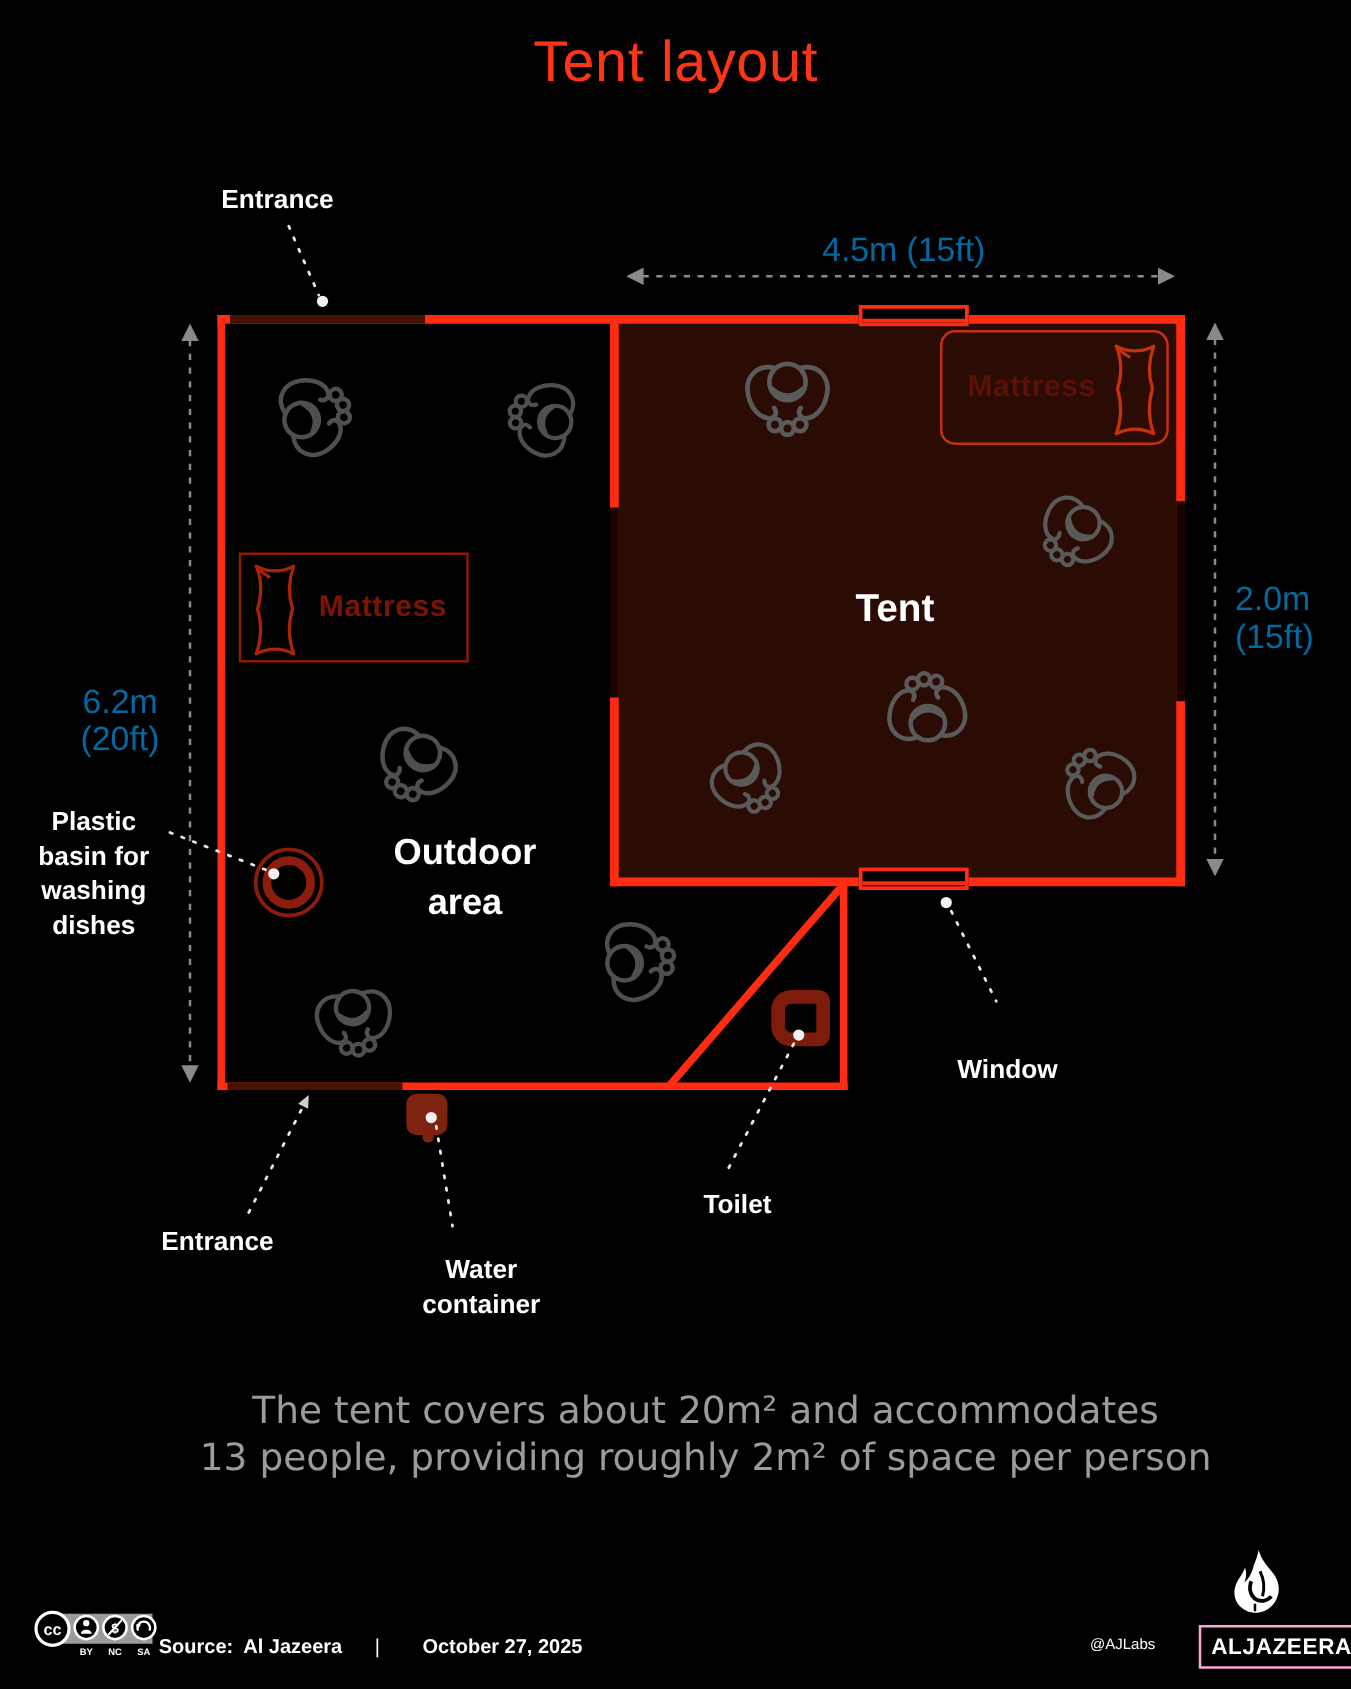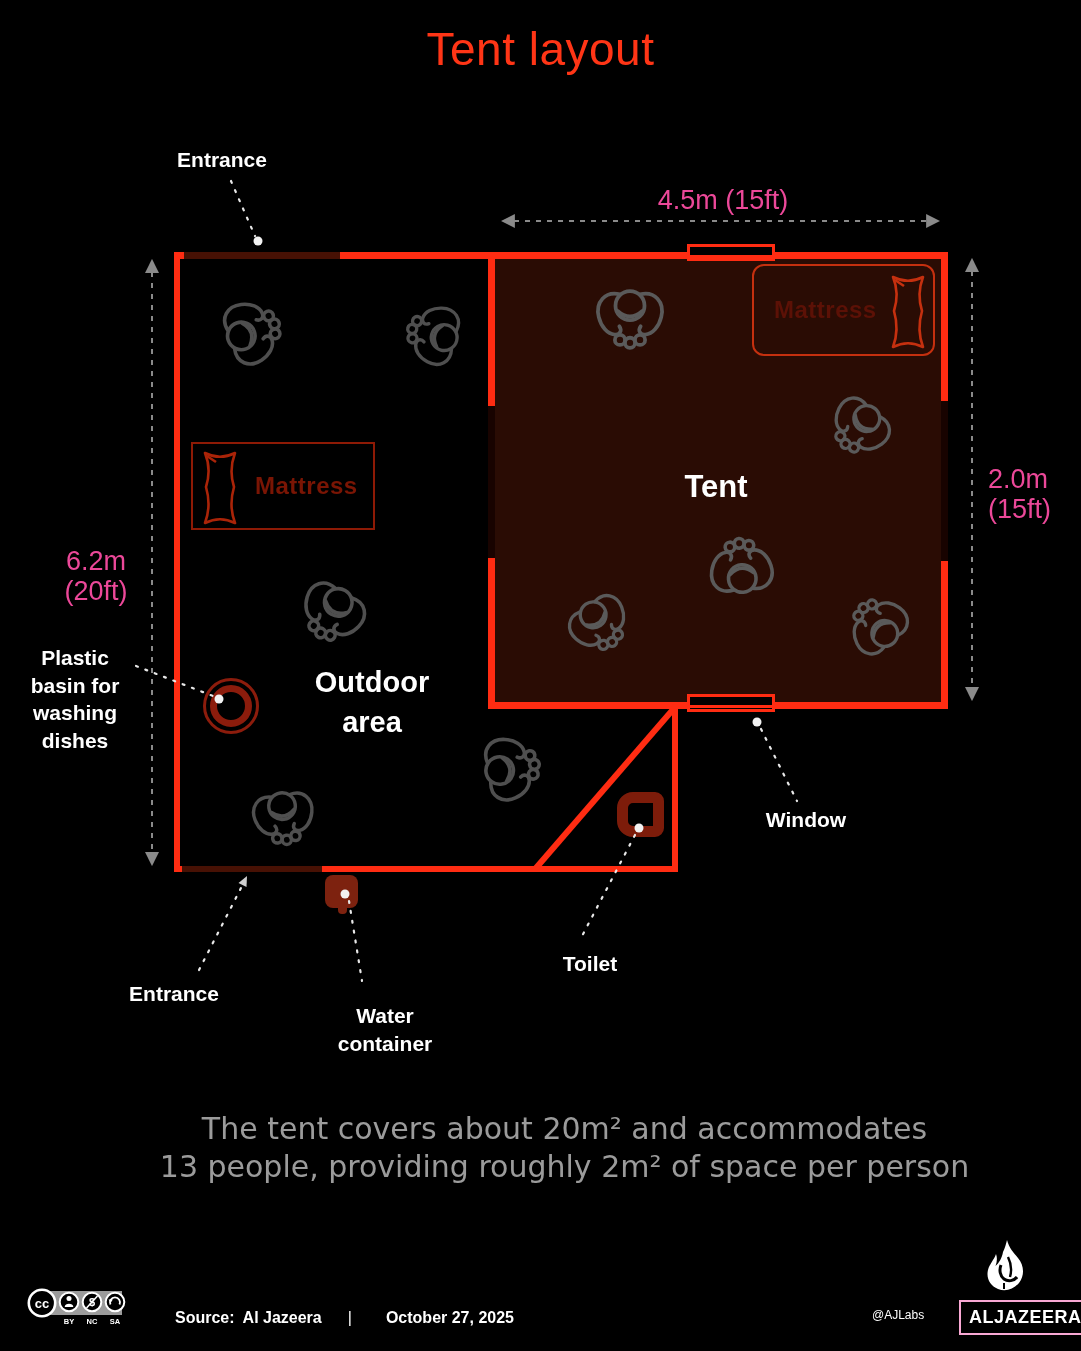--- a/index.html
+++ b/index.html
@@ -32,21 +32,21 @@
   .basin-outer{width:56px;height:56px;border:3px solid #8c1c0c;border-radius:50%;box-sizing:border-box;}
   .basin-inner{width:42px;height:42px;border:7px solid #8c1c0c;border-radius:50%;box-sizing:border-box;}
   
   .toilet{width:47px;height:45px;border:11px solid #7d1c0a;border-radius:16px 9px 9px 16px;box-sizing:border-box;}
   
   .water{width:33px;height:33px;background:#7d220f;border-radius:8px;}
   .water-tab{width:9px;height:9px;background:#7d220f;border-radius:0 0 4px 4px;}
   
   .lbl{font-weight:bold;font-size:21px;color:#fff;text-align:center;line-height:27.5px;}
   .room-lbl{font-weight:bold;color:#fff;text-align:center;}
-  .dim{color:#ec4899;font-size:27px;text-align:center;line-height:30px;font-weight:400;}
+  .dim{color:#0369a1;font-size:27px;text-align:center;line-height:30px;font-weight:400;}
   .caption{left:0;width:100%;text-align:center;color:#9b9b9b;font-size:30px;line-height:38px;
     font-family:"DejaVu Sans","Liberation Sans",sans-serif;font-weight:400;margin-left:24px;}
   
   .src-row{display:flex;align-items:center;font-size:16px;font-weight:bold;color:#fff;}
   .src-row .sep{margin:0 34px 0 26px;font-weight:400;}
   .src-row .sval{margin-left:8px;}
   .credit{font-size:12px;font-weight:500;color:#fff;}
   .brandbox{border:2px solid #f9a8d4;padding:5px 8px;font-size:18px;font-weight:bold;letter-spacing:.5px;color:#fff;}
   svg{display:block;}
   .overlay{left:0;top:0;pointer-events:none;}
@@ -205,21 +205,21 @@
 
   <div class="abs room-lbl" style="left:272px;top:662px;width:200px;font-size:29px;line-height:40px;">
     <div>Outdoor</div>
     <div>area</div>
   </div>
 
   <div class="abs room-lbl" style="left:616px;top:469px;width:200px;font-size:31px;">
     <span>Tent</span>
   </div>
 
-  <div class="abs lbl" style="left:736px;top:806px;width:140px;">
+  <div class="abs lbl" style="left:736px;top:842px;width:140px;">
     <span>Window</span>
   </div>
 
   <div class="abs lbl" style="left:520px;top:950px;width:140px;">
     <span>Toilet</span>
   </div>
 
   <div class="abs lbl" style="left:104px;top:980px;width:140px;">
     <span>Entrance</span>
   </div>
@@ -251,21 +251,21 @@
     <g>
       <circle cx="89" cy="14" r="9.3" fill="#000" stroke="#fff" stroke-width="2"></circle>
       <path d="M84.5,16.5 a5,5 0 1 1 9,0" fill="none" stroke="#fff" stroke-width="1.8"></path>
       <polygon points="84.5,15 82.5,11.5 86.8,11.5" fill="#fff"></polygon>
     </g>
     <text x="43" y="36" font-size="7.5" font-weight="bold" fill="#fff" text-anchor="middle">BY</text>
     <text x="66" y="36" font-size="7.5" font-weight="bold" fill="#fff" text-anchor="middle">NC</text>
     <text x="89" y="36" font-size="7.5" font-weight="bold" fill="#fff" text-anchor="middle">SA</text>
   </svg>
 
-  <div class="abs src-row" style="left:127px;top:1309px;margin-left:48px;">
+  <div class="abs src-row" style="left:127px;top:1309px;">
     <span>Source:</span>
     <span class="sval">Al Jazeera</span>
     <span class="sep">|</span>
     <span>October 27, 2025</span>
   </div>
 
   <svg class="abs" style="left:984px;top:1239px;" width="46" height="56" viewBox="0 0 46 56">
     <path d="M23,1 C25,9 30,14 34,19 C40,26 41,36 35,44 C30,50 22,53 14,50 C6,47 2,39 4,31 C5.5,25 10,21 12,15 C13.5,19 13,23 11.5,27 C15,24 18,19 19,13 C21,9 22,5 23,1 Z" fill="#fff"></path>
     <path d="M17,26 C15,31 16,37 20,40 C24,43 30,42 33,38" stroke="#000" stroke-width="3" fill="none"></path>
     <path d="M24,18 C27,24 28,31 26,38" stroke="#000" stroke-width="2.4" fill="none"></path>

